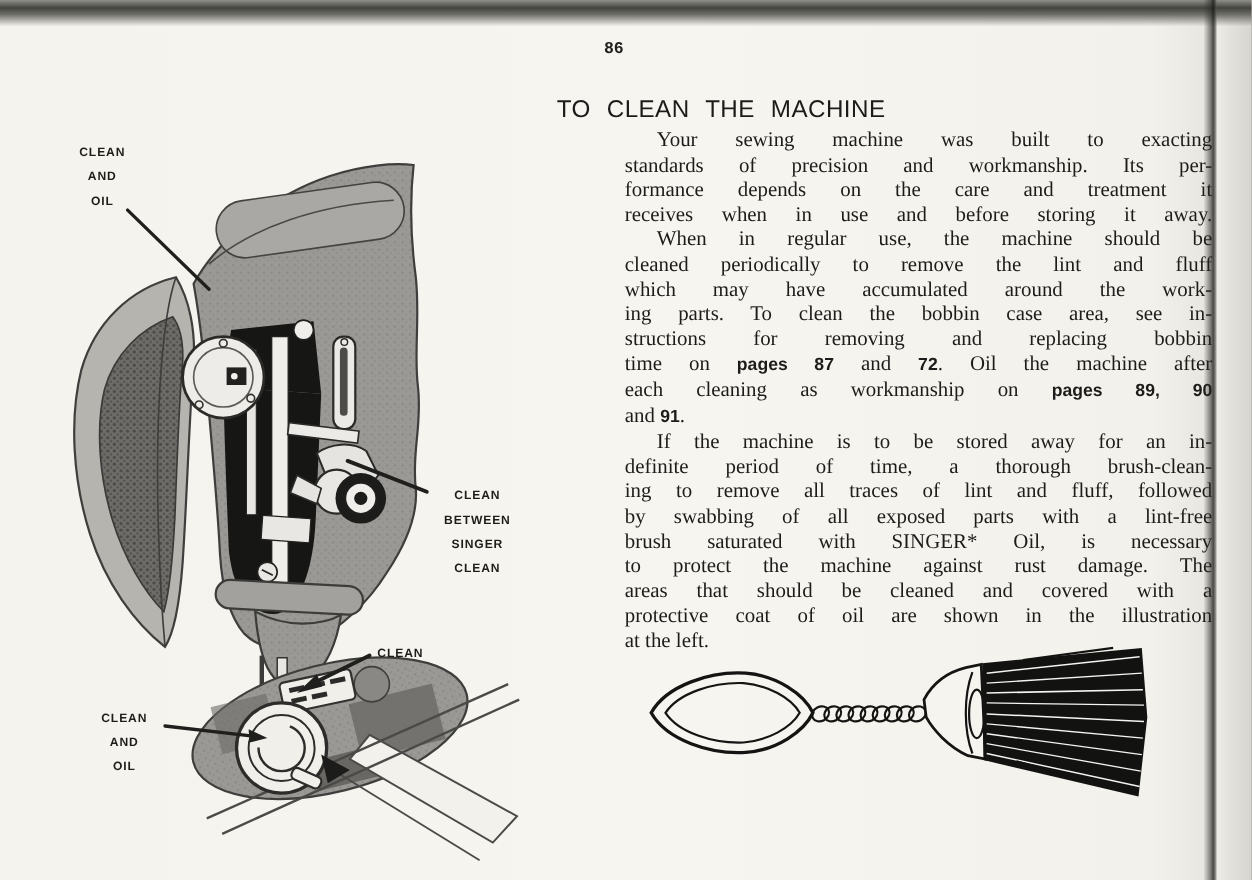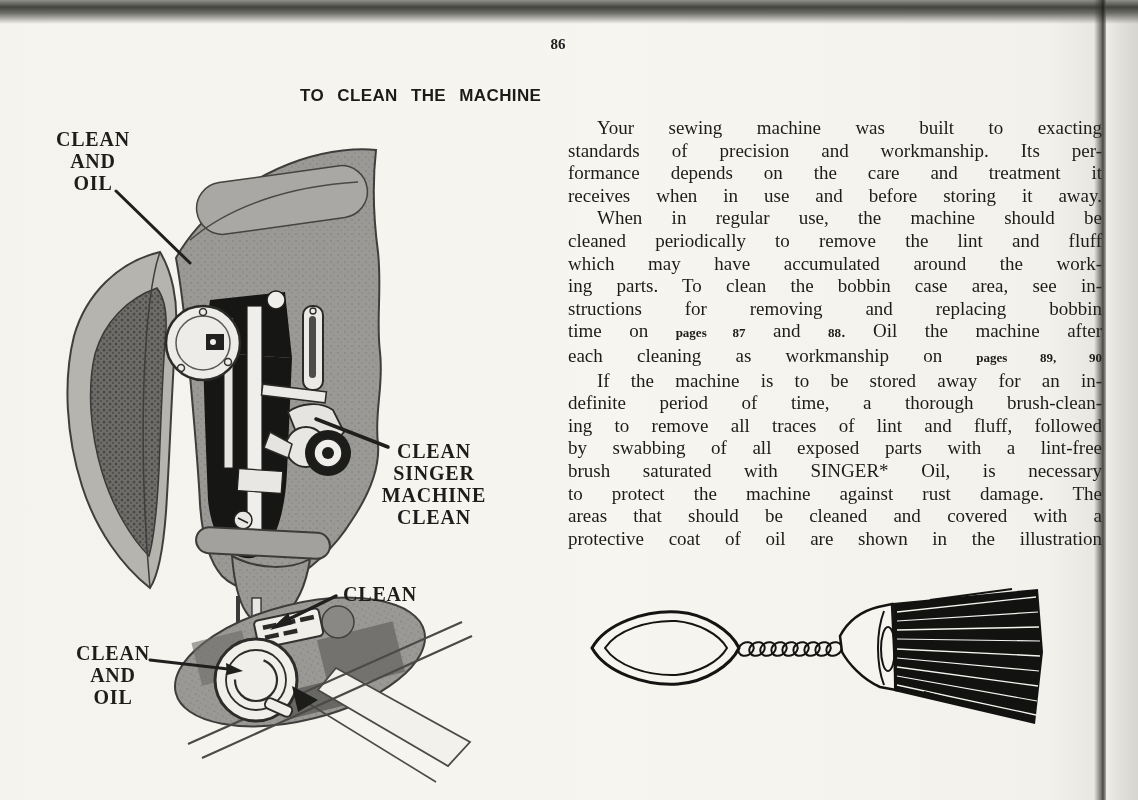--- a/index.html
+++ b/index.html
@@ -16,38 +16,38 @@
   .edge-shadow{
     position:absolute;left:1094px;top:0;width:12px;height:800px;z-index:6;
     background:linear-gradient(to right,rgba(0,0,0,0) 0%,rgba(40,40,38,.55) 55%,rgba(20,20,18,.75) 75%,rgba(90,90,86,.4) 100%);
   }
   .next-page{
     position:absolute;left:1106px;top:0;width:32px;height:800px;z-index:5;
     background:linear-gradient(to right,#efede7 0%,#e3e1db 40%,#d7d5cf 100%);
   }
   .pagenum{
     position:absolute;left:528px;top:36px;width:60px;text-align:center;
-    font-family:Liberation Serif, serif;font-weight:700;font-size:15px;color:#222120;
+    font-family:Liberation Mono, monospace;font-weight:700;font-size:15px;color:#222120;
   }
   .title{
-    position:absolute;left:300px;top:86px;width:505px;text-align:left;
-    font-family:"Liberation Sans",sans-serif;font-weight:700;font-size:17px;
+    position:absolute;left:300px;top:86px;width:505px;text-align:right;
+    font-family:"Liberation Sans",sans-serif;font-weight:400;font-size:22px;
     letter-spacing:.4px;word-spacing:8px;color:#1c1b19;
   }
   .bodycol{
     position:absolute;left:568px;top:117px;width:534px;
     font-size:19px;line-height:22.6px;
   }
   .ln{text-align:justify;text-align-last:justify;white-space:normal;}
   .ln.end{text-align-last:left;}
   .ln.ind{text-indent:29px;}
-  .b{font-family:Liberation Serif, serif;font-weight:700;font-size:13px;margin-top:32px;}
+  .b{font-family:Liberation Sans, sans-serif;font-weight:700;font-size:16px;margin-top:32px;}
   .figlabel{
     position:absolute;z-index:4;
-    font-family:Liberation Serif, serif;font-weight:700;font-size:20px;
+    font-family:Liberation Sans, sans-serif;font-weight:700;font-size:11px;
     line-height:22px;letter-spacing:.8px;color:#1e1d1b;text-align:center;
   }
   .figlabel.left{text-align:left;}
   .art{position:absolute;left:0;top:0;z-index:2;}
 </style>
 </head>
 <body>
 
 <div class="page">
 
@@ -200,22 +200,22 @@
     <polygon points="243,671 226,663 227,675" fill="#1f1f1d"></polygon>
   </svg>
 
   <div class="figlabel" style="left:38px;top:128px;width:110px;">
     <div>CLEAN</div>
     <div>AND</div>
     <div>OIL</div>
   </div>
   <div class="figlabel" style="left:380px;top:440px;width:108px;">
     <div>CLEAN</div>
+    <div>BETWEEN</div>
     <div>SINGER</div>
-    <div>MACHINE</div>
     <div>CLEAN</div>
   </div>
   <div class="figlabel left" style="left:343px;top:583px;width:80px;">CLEAN</div>
   <div class="figlabel" style="left:60px;top:642px;width:106px;">
     <div>CLEAN</div>
     <div>AND</div>
     <div>OIL</div>
   </div>
 
   <div class="pagenum">86</div>
@@ -225,29 +225,31 @@
     <div class="ln ind">Your sewing machine was built to exacting</div>
     <div class="ln">standards of precision and workmanship. Its per-</div>
     <div class="ln">formance depends on the care and treatment it</div>
     <div class="ln">receives when in use and before storing it away.</div>
 
     <div class="ln ind">When in regular use, the machine should be</div>
     <div class="ln">cleaned periodically to remove the lint and fluff</div>
     <div class="ln">which may have accumulated around the work-</div>
     <div class="ln">ing parts. To clean the bobbin case area, see in-</div>
     <div class="ln">structions for removing and replacing bobbin</div>
-    <div class="ln"><span>time on </span><span class="b">pages 87</span><span> and </span><span class="b">88</span><span>. Oil the machine after</span></div>
+    <div class="ln"><span>time on </span><span class="b">pages 87</span><span> and </span><span class="b">72</span><span>. Oil the machine after</span></div>
     <div class="ln"><span>each cleaning as workmanship on </span><span class="b">pages 89, 90</span></div>
+    <div class="ln end"><span>and </span><span class="b">91</span><span>.</span></div>
 
     <div class="ln ind">If the machine is to be stored away for an in-</div>
     <div class="ln">definite period of time, a thorough brush-clean-</div>
     <div class="ln">ing to remove all traces of lint and fluff, followed</div>
     <div class="ln">by swabbing of all exposed parts with a lint-free</div>
     <div class="ln">brush saturated with SINGER* Oil, is necessary</div>
     <div class="ln">to protect the machine against rust damage. The</div>
     <div class="ln">areas that should be cleaned and covered with a</div>
     <div class="ln">protective coat of oil are shown in the illustration</div>
+    <div class="ln end">at the left.</div>
   </div>
 
   <div class="top-band"></div>
   <div class="next-page"></div>
   <div class="edge-shadow"></div>
 </div>
 
 </body></html>

